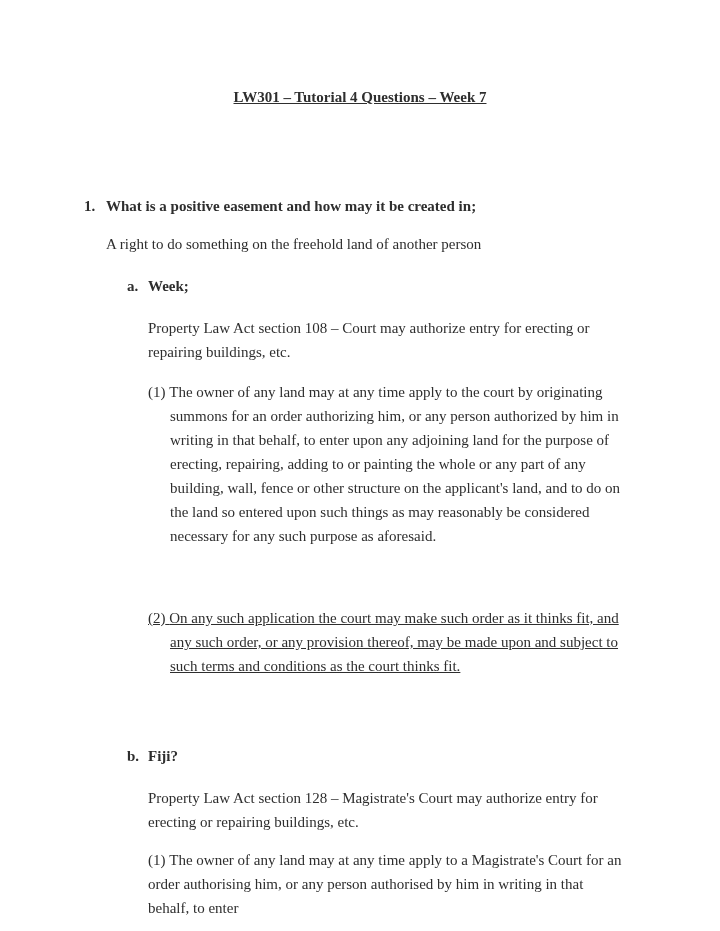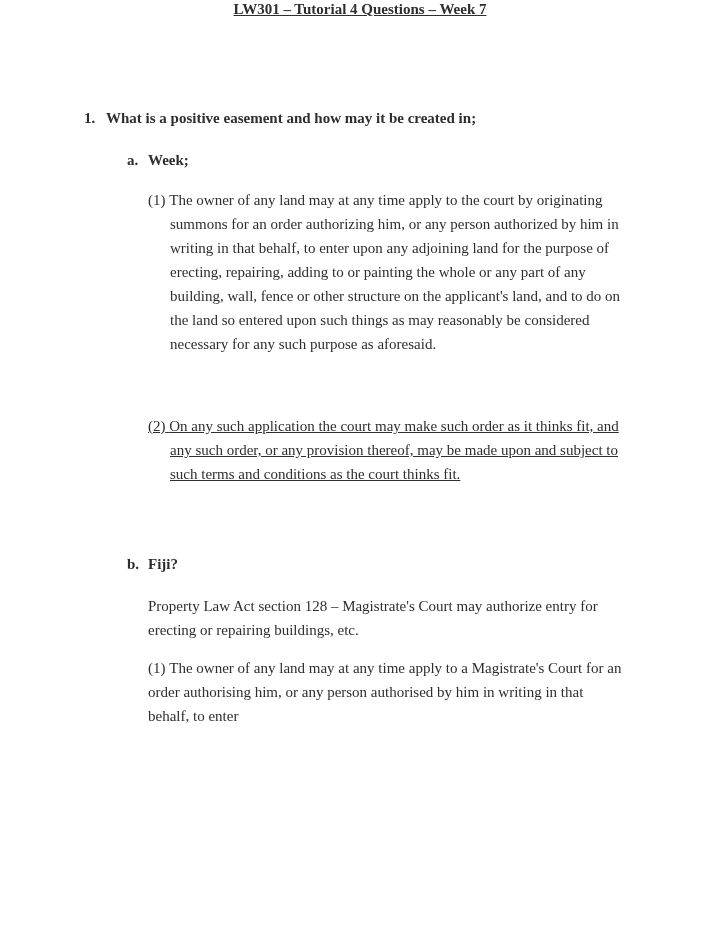--- a/index.html
+++ b/index.html
@@ -11,20 +11,21 @@
     position: relative;
     width: 720px;
     height: 931px;
     background: #ffffff;
     overflow: hidden;
     font-family: "Liberation Serif", "DejaVu Serif", serif;
     color: #2e2e2e;
     font-size: 15px;
     line-height: 24px;
     box-sizing: border-box;
+    padding-top: 88px;
   }
   .doc-title {
     text-align: center;
     font-weight: bold;
     text-decoration: underline;
     font-size: 15px;
     line-height: 18px;
     margin: 0;
   }
   
@@ -69,23 +70,25 @@
 </style>
 </head>
 <body>
 
 <div class="page">
 
   <p class="doc-title">LW301 – Tutorial 4 Questions – Week 7</p>
 
   <p class="question"><span class="marker">1.</span><span>What is a positive easement and how may it be created in;</span></p>
 
+  <p class="definition">A right to do something on the freehold land of another person</p>
 
   <p class="part-heading"><span class="marker">a.</span><span>Week;</span></p>
 
+  <p class="statute-heading">Property Law Act section 108 – Court may authorize entry for erecting or repairing buildings, etc.</p>
 
   <p class="clause hanging"><span>(1)</span>&nbsp;<span>The owner of any land may at any time apply to the court by originating summons for an order authorizing him, or any person authorized by him in writing in that behalf, to enter upon any adjoining land for the purpose of erecting, repairing, adding to or painting the whole or any part of any building, wall, fence or other structure on the applicant's land, and to do on the land so entered upon such things as may reasonably be considered necessary for any such purpose as aforesaid.</span></p>
 
   <p class="clause hanging gap-large"><span>(2)</span>&nbsp;<span>On any such application the court may make such order as it thinks fit, and any such order, or any provision thereof, may be made upon and subject to such terms and conditions as the court thinks fit.</span></p>
 
   <p class="part-heading part-b"><span class="marker">b.</span><span>Fiji?</span></p>
 
   <p class="statute-heading">Property Law Act section 128 – Magistrate's Court may authorize entry for erecting or repairing buildings, etc.</p>
 
   <p class="clause flat"><span>(1)</span>&nbsp;<span>The owner of any land may at any time apply to a Magistrate's Court for an order authorising him, or any person authorised by him in writing in that behalf, to enter</span></p>

